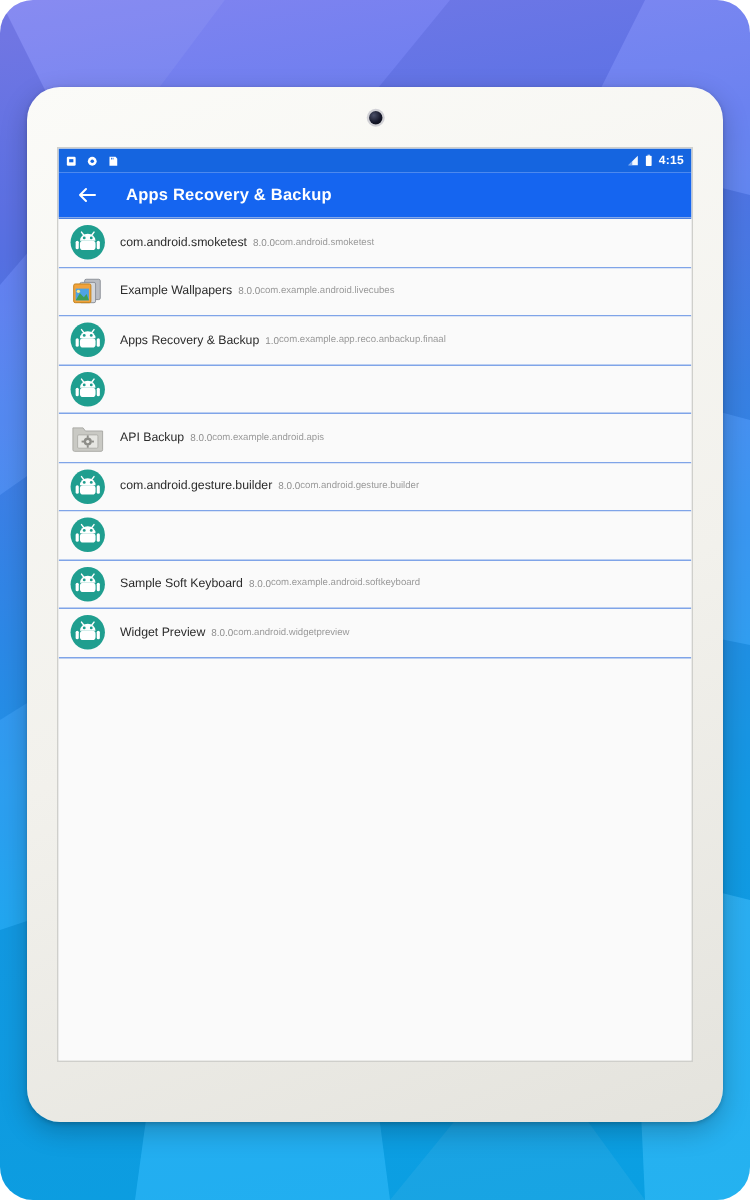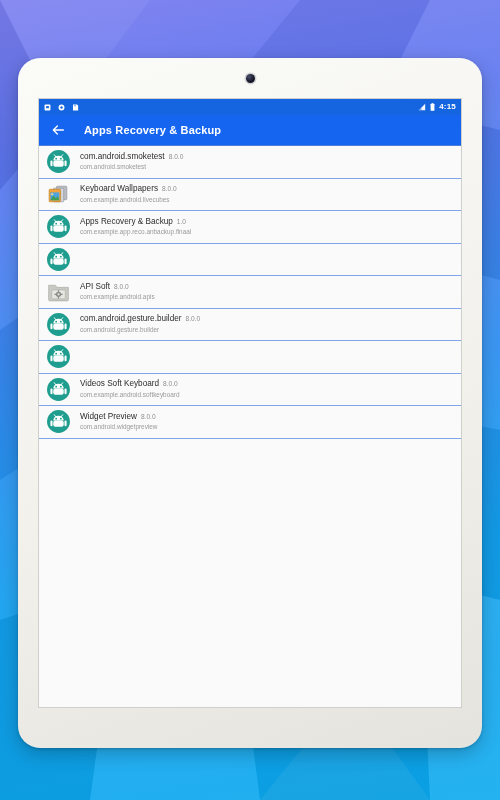--- a/index.html
+++ b/index.html
@@ -11,20 +11,21 @@
     font-family: "Liberation Sans", sans-serif;
   }
 
   
   #bg-wrap {
     position: relative;
     width: 500px;
     height: 800px;
     background: linear-gradient(170deg, #7b7ef0 0%, #5d76ef 18%, #2e8ef0 48%, #14a2f0 70%, #0aa9ef 100%);
     overflow: hidden;
+    border-radius: 22px;
   }
   #bg-poly { position: absolute; inset: 0; width: 500px; height: 800px; }
 
   
   #tablet {
     position: absolute;
     left: 18px;
     top: 58px;
     width: 464px;
     height: 690px;
@@ -112,21 +113,21 @@
     height: 32.5px;
     padding: 0 8px 0 7px;
     background: #fafafa;
     border-bottom: 1px solid #7fa4e8;
   }
   .app-icon {
     width: 25px; height: 25px;
     flex: 0 0 auto;
     margin-right: 9px;
   }
-  .app-text { display: flex; flex-direction: column; justify-content: center; min-width: 0; }
+  .app-text { display: flex; flex-direction: row; justify-content: center; min-width: 0; }
   .app-line1 { display: flex; align-items: baseline; gap: 4px; white-space: nowrap; }
   .app-name {
     font-size: 8.2px;
     color: #2b2b2b;
     font-weight: normal;
     line-height: 1.25;
   }
   .app-ver {
     font-size: 6.6px;
     color: #8e8e8e;
@@ -247,21 +248,21 @@
             <svg viewBox="0 0 48 48" class="app-icon">
               <rect x="20" y="8" width="20" height="26" rx="2" fill="#b9bcc2" stroke="#8b8f96" stroke-width="1.2"></rect>
               <rect x="14" y="12" width="20" height="26" rx="2" fill="#d4d7dc" stroke="#8b8f96" stroke-width="1.2"></rect>
               <rect x="6" y="14" width="22" height="24" rx="2" fill="#f2a33c" stroke="#c07f18" stroke-width="1.2"></rect>
               <rect x="8.5" y="20" width="17" height="15" fill="#4fa3e3"></rect>
               <path d="M8.5 35 L14 26 L19 31 L22.5 27 L25.5 35 Z" fill="#3f9e57"></path>
               <circle cx="12" cy="23.5" r="2.1" fill="#ffe98a"></circle>
             </svg>
             <div class="app-text">
               <div class="app-line1">
-                <span class="app-name">Keyboard Wallpapers</span>
+                <span class="app-name">Example Wallpapers</span>
                 <span class="app-ver">8.0.0</span>
               </div>
               <div class="app-pkg">com.example.android.livecubes</div>
             </div>
           </div>
           <div class="app-row">
             <svg viewBox="0 0 48 48" class="app-icon">
               <circle cx="24" cy="24" r="22" fill="#1f9e8f"></circle>
               <path d="M14 22 a10 9 0 0 1 20 0 z" fill="#ffffff"></path>
               <rect x="14" y="22" width="20" height="12" rx="4" fill="#ffffff"></rect>
@@ -301,21 +302,21 @@
               <circle cx="24" cy="29.5" r="2.1" fill="#e6e6e2"></circle>
               <g fill="#8d8d88">
                 <rect x="22.8" y="21.6" width="2.4" height="3.2"></rect>
                 <rect x="22.8" y="34.2" width="2.4" height="3.2"></rect>
                 <rect x="16.1" y="28.3" width="3.2" height="2.4"></rect>
                 <rect x="28.7" y="28.3" width="3.2" height="2.4"></rect>
               </g>
             </svg>
             <div class="app-text">
               <div class="app-line1">
-                <span class="app-name">API Soft</span>
+                <span class="app-name">API Backup</span>
                 <span class="app-ver">8.0.0</span>
               </div>
               <div class="app-pkg">com.example.android.apis</div>
             </div>
           </div>
           <div class="app-row">
             <svg viewBox="0 0 48 48" class="app-icon">
               <circle cx="24" cy="24" r="22" fill="#1f9e8f"></circle>
               <path d="M14 22 a10 9 0 0 1 20 0 z" fill="#ffffff"></path>
               <rect x="14" y="22" width="20" height="12" rx="4" fill="#ffffff"></rect>
@@ -354,21 +355,21 @@
               <rect x="14" y="22" width="20" height="12" rx="4" fill="#ffffff"></rect>
               <circle cx="19.5" cy="18.5" r="1.8" fill="#1f9e8f"></circle>
               <circle cx="28.5" cy="18.5" r="1.8" fill="#1f9e8f"></circle>
               <line x1="16" y1="11" x2="19" y2="15" stroke="#ffffff" stroke-width="1.8" stroke-linecap="round"></line>
               <line x1="32" y1="11" x2="29" y2="15" stroke="#ffffff" stroke-width="1.8" stroke-linecap="round"></line>
               <rect x="8.5" y="22" width="4" height="11" rx="2" fill="#ffffff"></rect>
               <rect x="35.5" y="22" width="4" height="11" rx="2" fill="#ffffff"></rect>
             </svg>
             <div class="app-text">
               <div class="app-line1">
-                <span class="app-name">Videos Soft Keyboard</span>
+                <span class="app-name">Sample Soft Keyboard</span>
                 <span class="app-ver">8.0.0</span>
               </div>
               <div class="app-pkg">com.example.android.softkeyboard</div>
             </div>
           </div>
           <div class="app-row">
             <svg viewBox="0 0 48 48" class="app-icon">
               <circle cx="24" cy="24" r="22" fill="#1f9e8f"></circle>
               <path d="M14 22 a10 9 0 0 1 20 0 z" fill="#ffffff"></path>
               <rect x="14" y="22" width="20" height="12" rx="4" fill="#ffffff"></rect>

